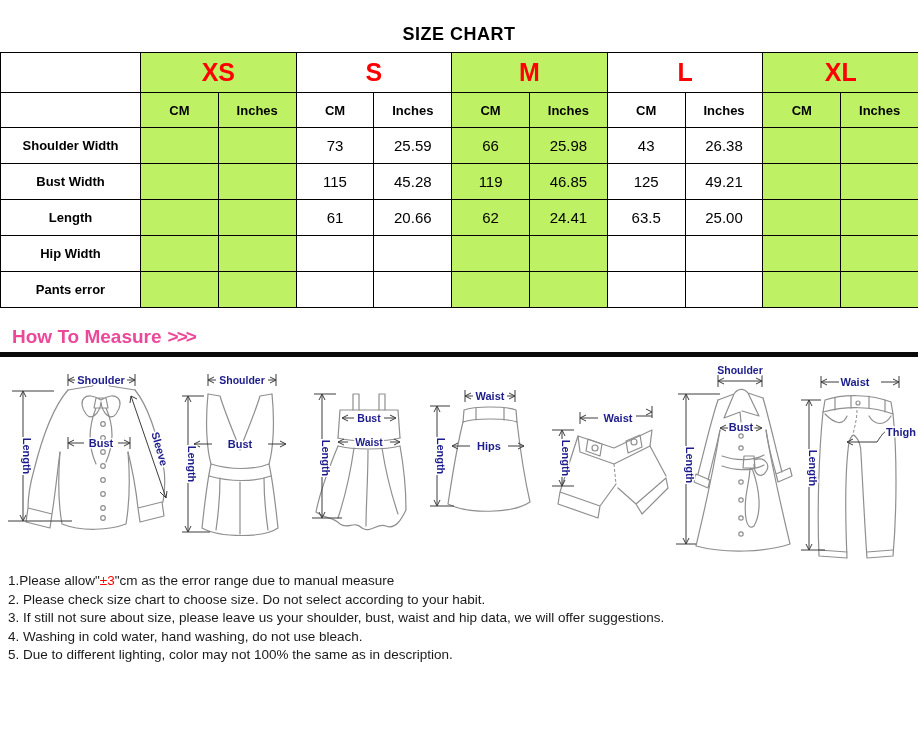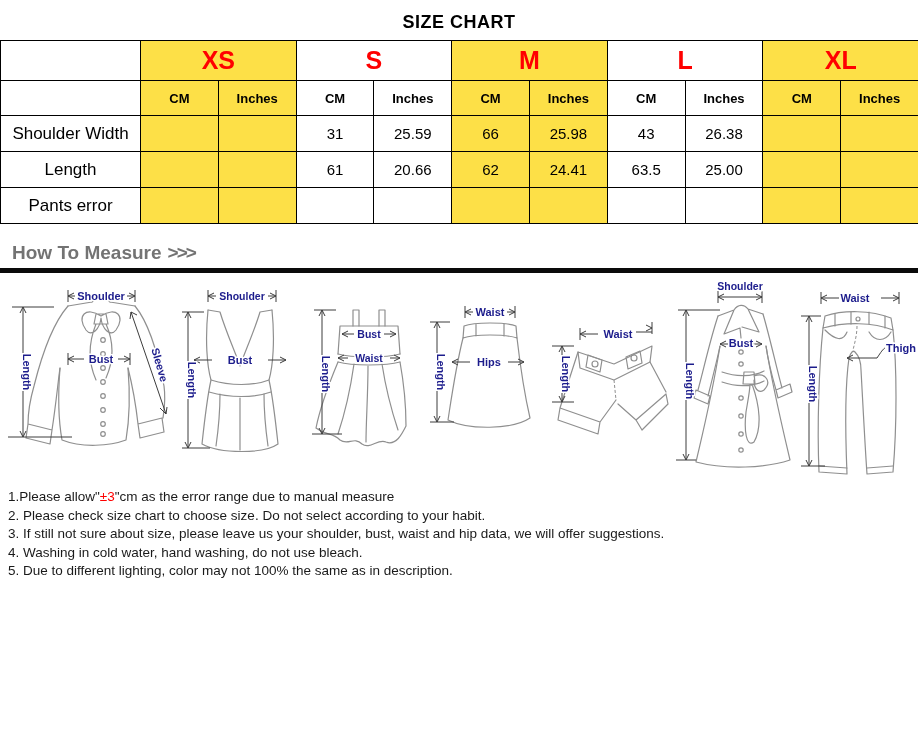--- a/index.html
+++ b/index.html
@@ -1,32 +1,32 @@
 <!DOCTYPE html>
 <html><head>
 <meta charset="utf-8">
 <style>
   html,body{margin:0;padding:0;background:#fff;}
   body{width:918px;height:750px;overflow:hidden;font-family:"Liberation Sans",sans-serif;color:#000;}
   .page{position:relative;width:918px;height:750px;}
 
-  .title{padding-top:12px;text-align:center;font-size:18px;font-weight:bold;letter-spacing:.5px;}
+  .title{padding-top:24px;text-align:center;font-size:18px;font-weight:bold;letter-spacing:.5px;}
 
   table.size{border-collapse:collapse;table-layout:fixed;width:918px;margin-top:7px;}
   table.size th,table.size td{border:1px solid #000;text-align:center;vertical-align:middle;padding:0;overflow:hidden;white-space:nowrap;}
   col.c-label{width:140px;}
   col.c-sub{width:77.8px;}
   th.size-h{height:39px;font-size:25px;font-weight:bold;color:#ff0000;}
   th.unit-h{height:34px;font-size:13px;font-weight:bold;color:#000;margin-left:8px;}
-  th.row-h{font-size:17px;font-weight:normal;}
+  th.row-h{font-size:13px;font-weight:bold;}
   td.val{font-size:15px;}
   tr.data-row{height:36px;}
-  .shade{background:#fde047;}
-
-  .measure-head{margin:18px 0 0 12px;font-size:19px;font-weight:bold;color:#737373;letter-spacing:0;}
+  .shade{background:#bef264;}
+
+  .measure-head{margin:18px 0 0 12px;font-size:19px;font-weight:bold;color:#ec4899;letter-spacing:0;}
   .measure-head .arrows{letter-spacing:-2px;margin-left:6px;}
   .divider{margin-top:4px;height:5px;background:#0a0a0a;width:918px;}
 
   .figures{position:relative;width:918px;height:206px;margin-top:3px;}
   .fig{position:absolute;}
   .garment{stroke:#8f8f8f;fill:none;stroke-width:1.2;stroke-linejoin:round;stroke-linecap:round;}
   .meas{stroke:#3c3c3c;fill:none;stroke-width:1;}
   .dash{stroke:#8f8f8f;fill:none;stroke-width:1;stroke-dasharray:3 2;}
   text.flbl{font-family:"Liberation Sans",sans-serif;font-weight:bold;font-size:11px;fill:#1c1c8c;stroke:#fff;stroke-width:3px;paint-order:stroke;text-anchor:middle;}
   text.flbl.sm{font-size:10.5px;}
@@ -76,39 +76,65 @@
         <th class="unit-h">Inches</th>
         <th class="unit-h shade">CM</th>
         <th class="unit-h shade">Inches</th>
       </tr>
     </thead>
     <tbody>
       <tr class="data-row">
         <th class="row-h">Shoulder Width</th>
         <td class="val shade"></td>
         <td class="val shade"></td>
-        <td class="val">31</td>
+        <td class="val">73</td>
         <td class="val">25.59</td>
         <td class="val shade">66</td>
         <td class="val shade">25.98</td>
         <td class="val">43</td>
         <td class="val">26.38</td>
+        <td class="val shade"></td>
+        <td class="val shade"></td>
+      </tr>
+      <tr class="data-row">
+        <th class="row-h">Bust Width</th>
+        <td class="val shade"></td>
+        <td class="val shade"></td>
+        <td class="val">115</td>
+        <td class="val">45.28</td>
+        <td class="val shade">119</td>
+        <td class="val shade">46.85</td>
+        <td class="val">125</td>
+        <td class="val">49.21</td>
         <td class="val shade"></td>
         <td class="val shade"></td>
       </tr>
       <tr class="data-row">
         <th class="row-h">Length</th>
         <td class="val shade"></td>
         <td class="val shade"></td>
         <td class="val">61</td>
         <td class="val">20.66</td>
         <td class="val shade">62</td>
         <td class="val shade">24.41</td>
         <td class="val">63.5</td>
         <td class="val">25.00</td>
+        <td class="val shade"></td>
+        <td class="val shade"></td>
+      </tr>
+      <tr class="data-row">
+        <th class="row-h">Hip Width</th>
+        <td class="val shade"></td>
+        <td class="val shade"></td>
+        <td class="val"></td>
+        <td class="val"></td>
+        <td class="val shade"></td>
+        <td class="val shade"></td>
+        <td class="val"></td>
+        <td class="val"></td>
         <td class="val shade"></td>
         <td class="val shade"></td>
       </tr>
       <tr class="data-row">
         <th class="row-h">Pants error</th>
         <td class="val shade"></td>
         <td class="val shade"></td>
         <td class="val"></td>
         <td class="val"></td>
         <td class="val shade"></td>

